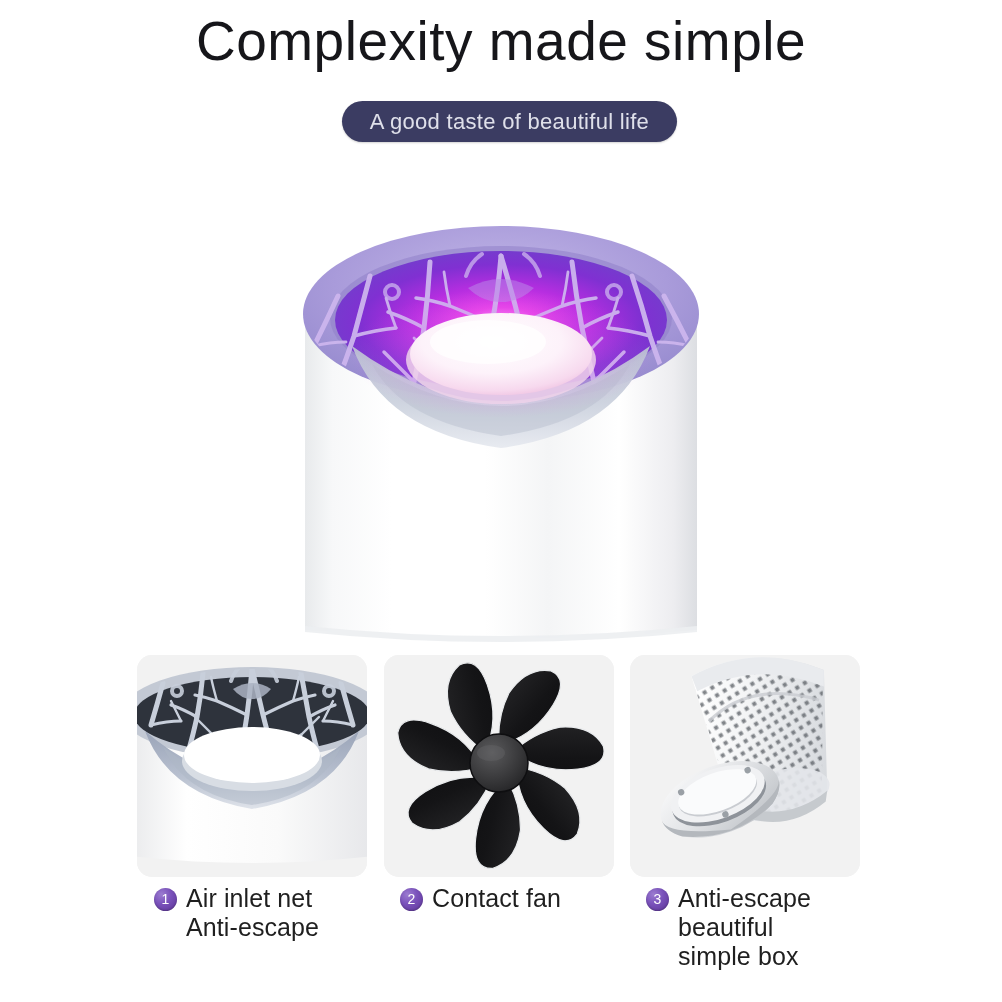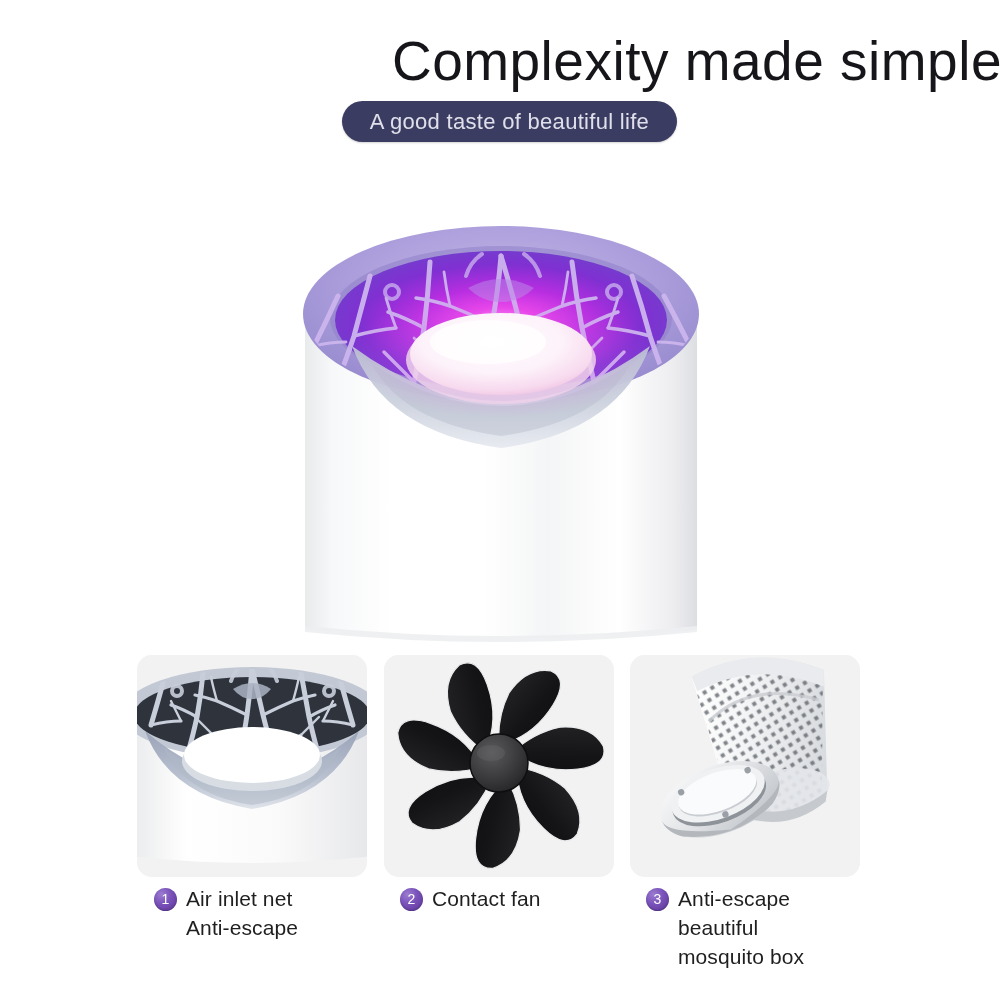--- a/index.html
+++ b/index.html
@@ -8,23 +8,23 @@
     width:1002px; height:1002px;
     background:#ffffff;
     font-family:"Liberation Sans", sans-serif;
     overflow:hidden;
   }
   .page { position:relative; width:1002px; height:1002px; background:#fff; }
 
   
   .headline {
     position:absolute; top:12px; left:0; width:100%;
-    text-align:right;
+    text-align:center;
     font-size:55px; font-weight:400; letter-spacing:0.5px;
-    color:#16161a; line-height:1.08; white-space:nowrap;margin-top:20px;
+    color:#16161a; line-height:1.08; white-space:nowrap;
   }
   .subtitle-wrap {
     position:absolute; top:101px; left:0; width:100%;
     display:flex; justify-content:center;padding-left:17px;
   }
   .subtitle-pill {
     display:inline-flex; align-items:center; justify-content:center;
     height:41px; padding:0 28px;
     border-radius:21px;
     background:#3b3c62;
@@ -62,21 +62,21 @@
     flex:0 0 auto;
     width:23px; height:23px; border-radius:50%;
     margin-top:4px; margin-right:9px;
     background:radial-gradient(circle at 33% 28%, #9b7cd0 0%, #7a52bb 42%, #5b3494 100%);
     color:#ffffff;
     font-size:14px; line-height:23px; font-weight:400;
     text-align:center;
     box-shadow:inset 0 -1px 2px rgba(0,0,0,.22);
   }
   .caption-text {
-    font-size:21px; line-height:29px; font-weight:400;
+    font-size:25px; line-height:29px; font-weight:400;
     color:#1f1f1f; letter-spacing:0.1px;
   }
 </style>
 </head>
 <body>
 
 <div class="page">
 
   <div class="headline">Complexity made simple</div>
 
@@ -366,18 +366,18 @@
       <div class="caption-text">
         <div>Contact fan</div>
       </div>
     </div>
 
     <div class="caption caption-2">
       <div class="badge">3</div>
       <div class="caption-text">
         <div>Anti-escape</div>
         <div>beautiful</div>
-        <div>mosquito box</div>
+        <div>simple box</div>
       </div>
     </div>
   </div>
 
 </div>
 
 </body></html>

